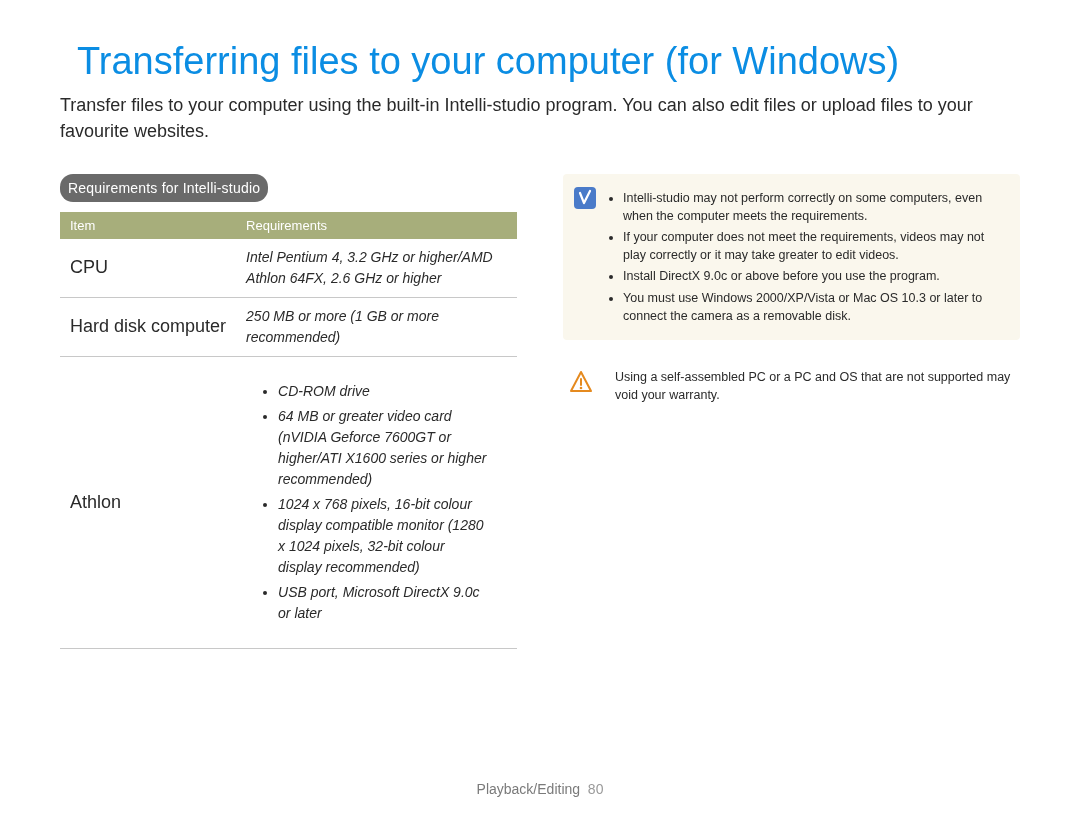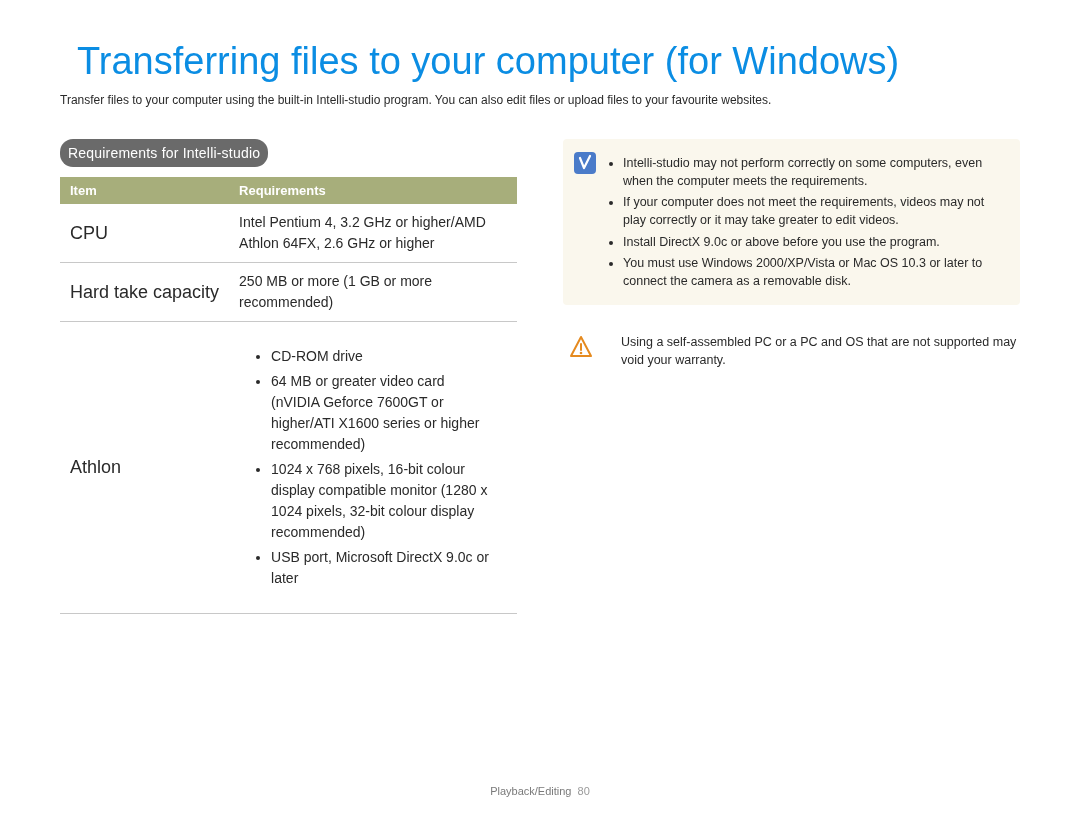--- a/index.html
+++ b/index.html
@@ -24,21 +24,21 @@
   }
   h1.title{
     font-size:38px;
     font-weight:400;
     color:var(--accent);
     margin:0 0 8px 17px;
     letter-spacing:0;
     line-height:1.15;
   }
   .intro{
-    font-size:12px;
+    font-size:18px;
     color:var(--text);
     margin:0 0 30px 0;
     line-height:1.45;
   }
   .columns{
     display:flex;
     gap:46px;
     align-items:flex-start;
   }
   .col{flex:1;min-width:0;}
@@ -54,38 +54,38 @@
     letter-spacing:.2px;
   }
   table.req{
     width:100%;
     border-collapse:collapse;
     font-size:14px;
   }
   table.req th{
     background:var(--olive);
     color:#fff;
-    font-weight:700;
+    font-weight:400;
     text-align:left;
     padding:6px 10px;
     font-size:13px;
   }
   table.req td{
     border-bottom:1px solid var(--rule);
     padding:8px 10px;
     vertical-align:middle;
   }
   table.req td.label{
     font-size:18px;
     color:var(--text);
     width:90px;
     white-space:nowrap;
     vertical-align:middle;
   }
-  table.req td.value{line-height:1.5;}
+  table.req td.value{line-height:1.5;font-style:italic;}
   ul.bullets{margin:16px;padding-left:16px;}
   ul.bullets li{margin:4px 0;}
   .note-box{
     background:var(--notebg);
     border-radius:4px;
     padding:12px 14px 12px 46px;
     position:relative;
     font-size:12.5px;
     line-height:1.45;
     color:var(--text);
@@ -95,34 +95,34 @@
     position:absolute;
     left:10px;top:12px;
     width:24px;height:24px;
   }
   .note-box ul{margin:0;padding-left:14px;}
   .note-box li{margin:3px 0;}
   .info-badge rect{fill:#4a7bc9;}
   .warn-note{
     display:flex;
     align-items:flex-start;
-    gap:28px;
+    gap:22px;
     font-size:12.5px;
     line-height:1.45;
     color:var(--text);
     padding-left:6px;
   }
   .warn-note .tri{
     flex:0 0 24px;height:24px;margin-top:2px;
   }
   .footer{
     position:absolute;
     bottom:18px;left:0;right:0;
     text-align:center;
-    font-size:11px;
+    font-size:14px;
     color:#7a7a7a;
   }
   .footer .pg{color:#9a9a9a;}
 </style>
 </head>
 <body>
 
 <h1 class="title">Transferring files to your computer (for Windows)</h1>
 <p class="intro">Transfer files to your computer using the built-in Intelli-studio program. You can also edit files or upload files to your favourite websites.</p>
 
@@ -136,21 +136,21 @@
           <th>Item</th>
           <th>Requirements</th>
         </tr>
       </thead>
       <tbody>
         <tr>
           <td class="label">CPU</td>
           <td class="value">Intel Pentium 4, 3.2 GHz or higher/AMD Athlon 64FX, 2.6 GHz or higher</td>
         </tr>
         <tr>
-          <td class="label">Hard take capacity</td>
+          <td class="label">Hard disk computer</td>
           <td class="value">250 MB or more (1 GB or more recommended)</td>
         </tr>
         <tr>
           <td class="label">Athlon</td>
           <td class="value">
             <ul class="bullets">
               <li>CD-ROM drive</li>
               <li>64 MB or greater video card (nVIDIA Geforce 7600GT or higher/ATI X1600 series or higher recommended)</li>
               <li>1024 x 768 pixels, 16-bit colour display compatible monitor (1280 x 1024 pixels, 32-bit colour display recommended)</li>
               <li>USB port, Microsoft DirectX 9.0c or later</li>

